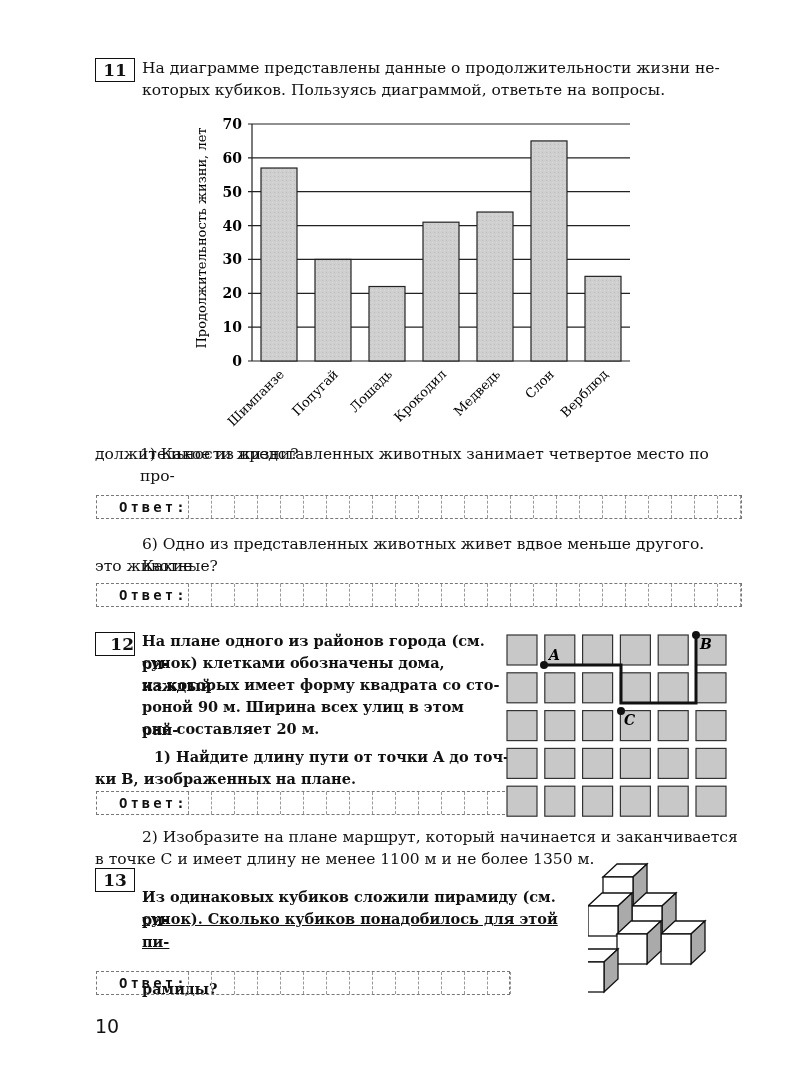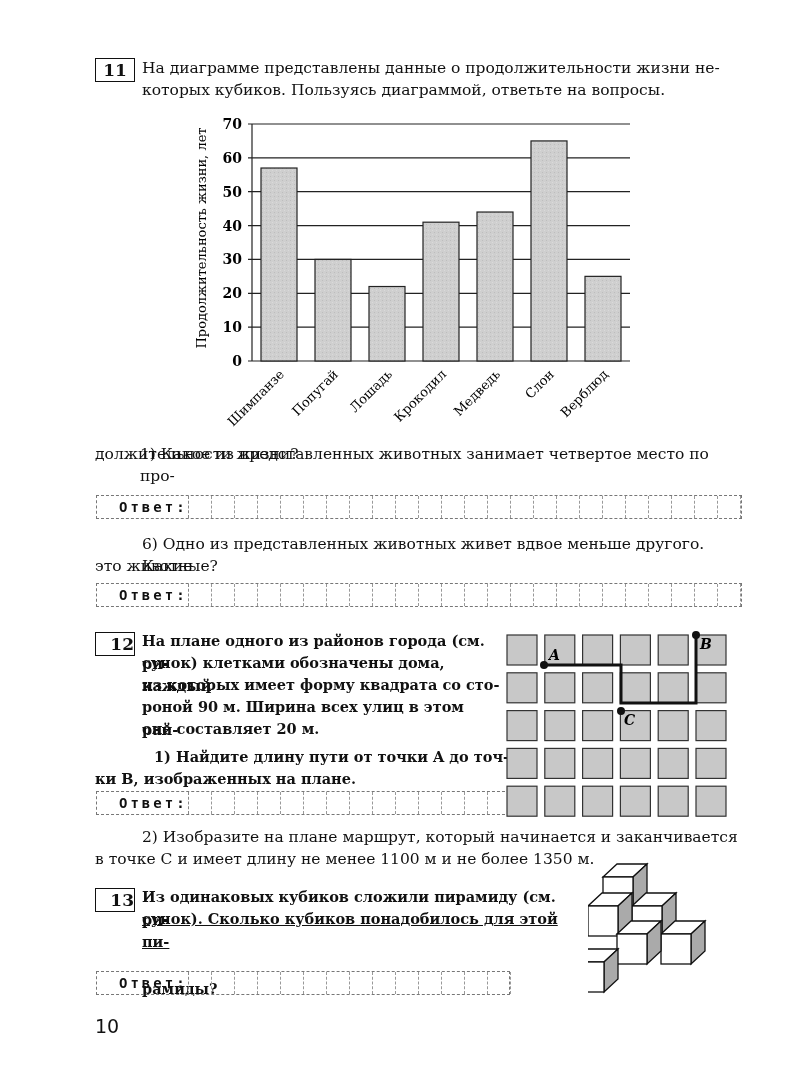--- a/index.html
+++ b/index.html
@@ -204,21 +204,21 @@
   <circle cx="196" cy="10" r="4" fill="#111"></circle>
   <circle cx="121" cy="86" r="4" fill="#111"></circle>
   <text id="lbl-a" x="49" y="35" font-size="14" font-style="italic" font-weight="bold">A</text>
   <text id="lbl-b" x="200" y="24" font-size="14" font-style="italic" font-weight="bold">B</text>
   <text id="lbl-c" x="124" y="100" font-size="14" font-style="italic" font-weight="bold">C</text>
 </svg>
 
 <div class="para" style="left:142px;top:826px;width:600px;">2) Изобразите на плане маршрут, который начинается и заканчивается</div>
 <div class="para" style="left:95px;top:848px;width:640px;">в точке C и имеет длину не менее 1100 м и не более 1350 м.</div>
 
-<div class="tasknum" style="left:95px;top:888px;width:38px;text-align:right;">13</div>
+<div class="tasknum" style="left:95px;top:868px;width:38px;">13</div>
 <div class="para serifb" style="left:142px;top:886px;width:440px;">Из одинаковых кубиков сложили пирамиду (см. ри-</div>
 <div class="para serifb" style="left:142px;top:908px;width:440px;text-decoration:underline;">сунок). Сколько кубиков понадобилось для этой пи-</div>
 <div class="para serifb" style="left:142px;top:930px;width:440px;margin-top:48px;">рамиды?</div>
 <div class="answer" style="left:96px;top:971px;width:400px;">
   <span class="lbl">Ответ:</span>
   <span class="cells" style="display:flex">
       <span class="cell"></span>
       <span class="cell"></span>
       <span class="cell"></span>
       <span class="cell"></span>

